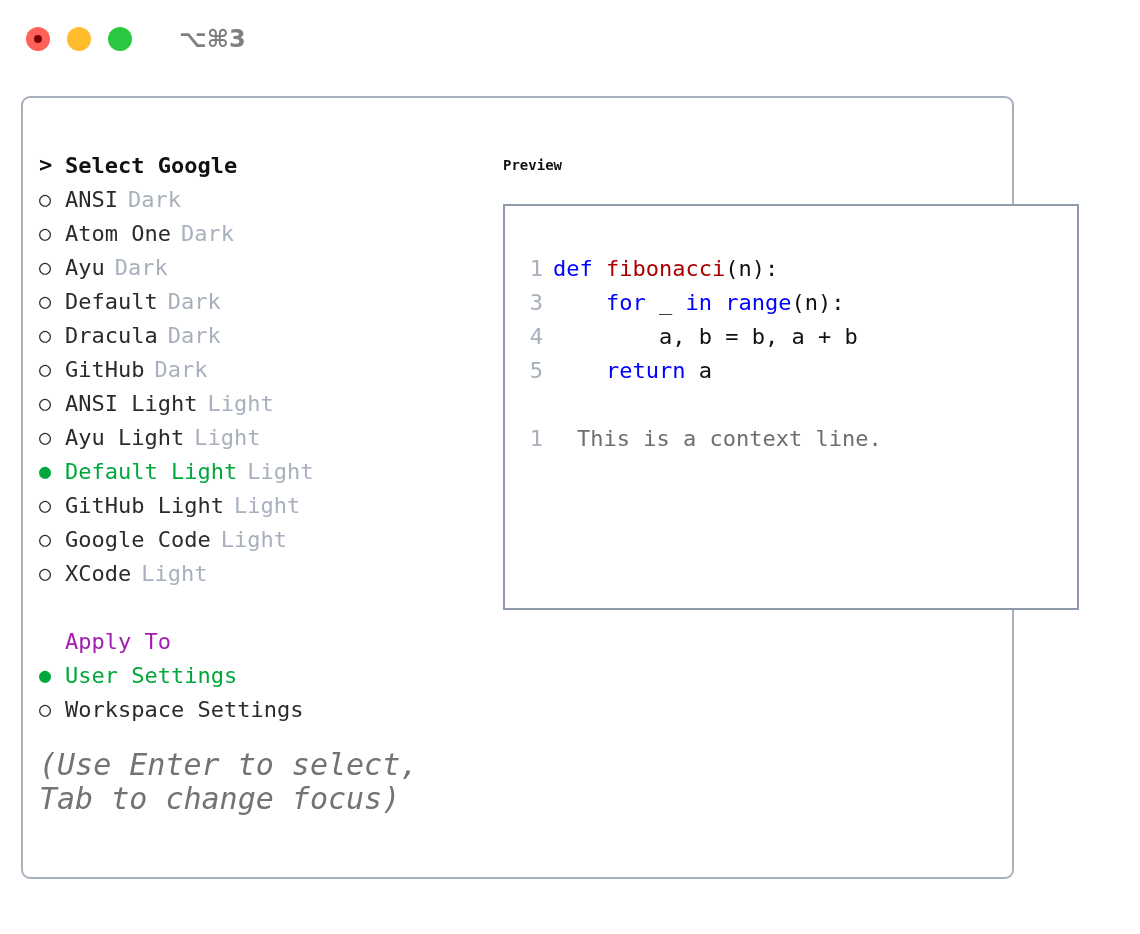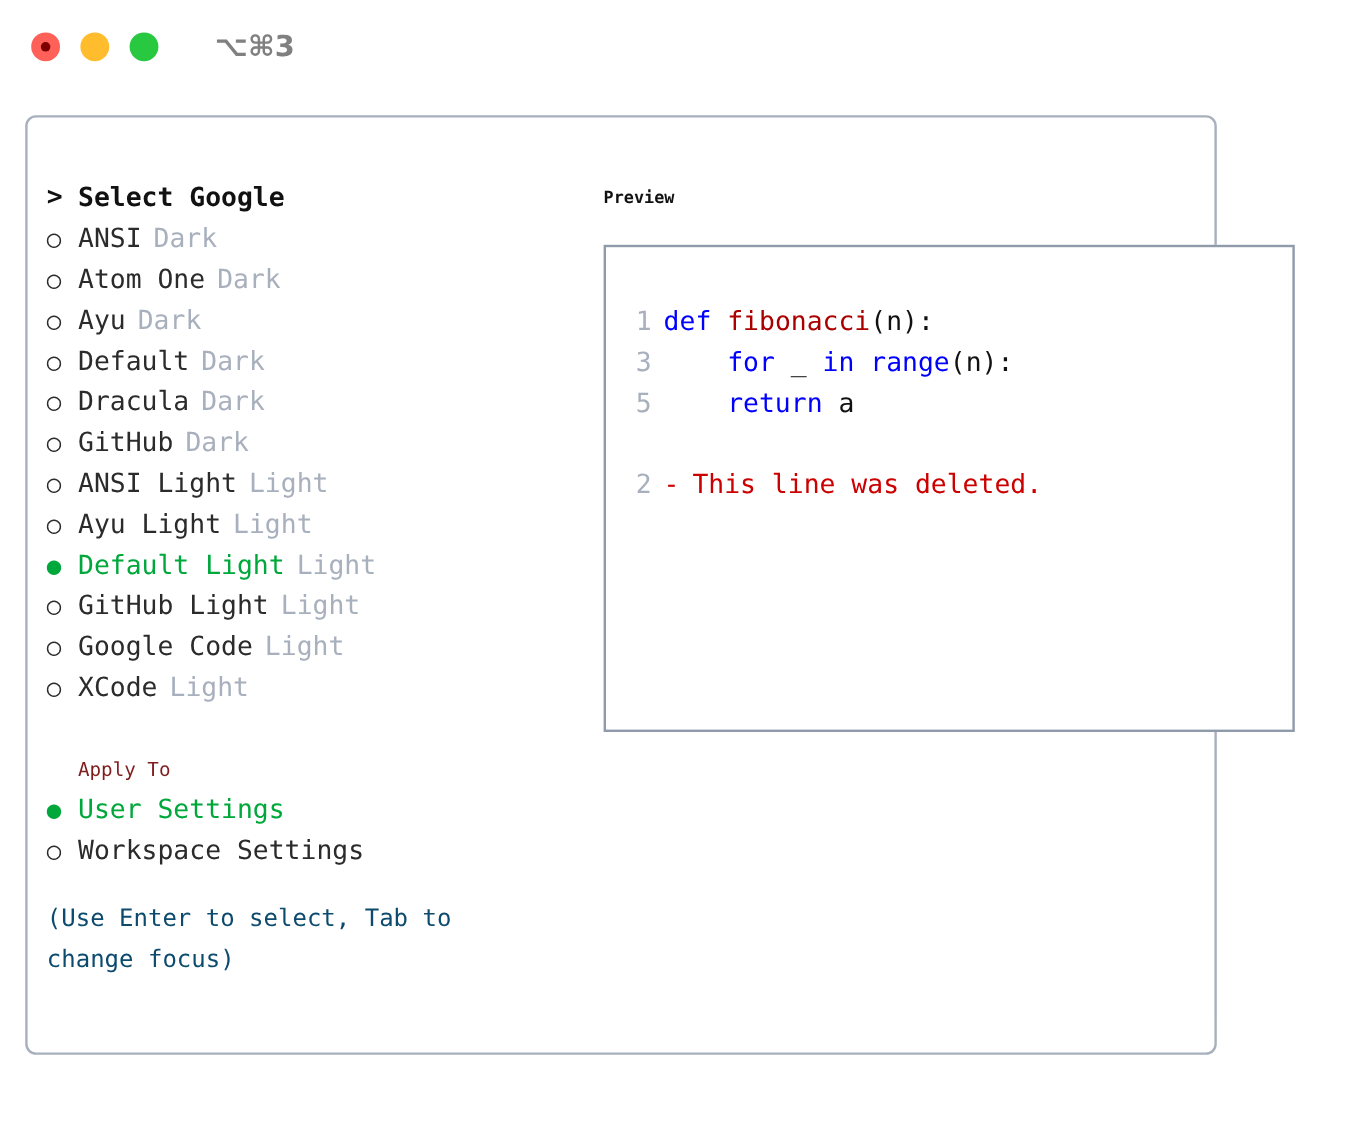--- a/index.html
+++ b/index.html
@@ -118,33 +118,34 @@
   }
   .label.sel { color: #00a83c; text-align: right; }
   .suffix {
     color: #a8b0bd;
     margin-left: 10px;
   }
   .section-head {
     height: 34px;
     display: flex;
     align-items: center;
-    font-size: 16px;
-    color: #7f1d1d;
+    font-size: 22px;
+    color: #a21caf;
     padding-left: 26px;
     white-space: pre;
   }
   .spacer-row { height: 34px; }
   .hint {
     margin-top: 22px;
-    font-size: 20px;
-    color: #0c4a6e;
+    font-size: 30px;
+    color: #737373;
     line-height: 34px;
     width: 408px;
     white-space: pre-wrap;
+    font-style: italic;
   }
 
   
   .right-col {
     position: absolute;
     left: 480px;
     top: 50px;
     width: 490px;
   }
   .preview-title {
@@ -239,24 +240,25 @@
       <div class="hint">(Use Enter to select, Tab to change focus)</div>
     </div>
 
     <div class="right-col">
       <div class="preview-title">Preview</div>
       <div class="preview-box">
         <div class="code-area">
           <div id="code-lines">
               <div class="code-line"><span class="ln">1</span><span class="kw">def</span><span class="plain"> </span><span class="fn">fibonacci</span><span class="plain">(n):</span></div>
               <div class="code-line"><span class="ln">3</span><span class="plain">    </span><span class="kw">for</span><span class="plain"> _ </span><span class="kw">in</span><span class="plain"> </span><span class="kw">range</span><span class="plain">(n):</span></div>
+              <div class="code-line"><span class="ln">4</span><span class="plain">        a, b = b, a + b</span></div>
               <div class="code-line"><span class="ln">5</span><span class="plain">    </span><span class="kw">return</span><span class="plain"> a</span></div>
             </div>
           <div class="diff-gap"></div>
           <div id="diff-lines">
-              <div class="code-line"><span class="ln">2</span><span class="dmark del">-</span><span class="del">This line was deleted.</span></div>
+              <div class="code-line"><span class="ln">1</span><span class="dmark ctx"> </span><span class="ctx">This is a context line.</span></div>
             </div>
         </div>
       </div>
     </div>
 
   </div>
 </div>
 
 </body></html>

